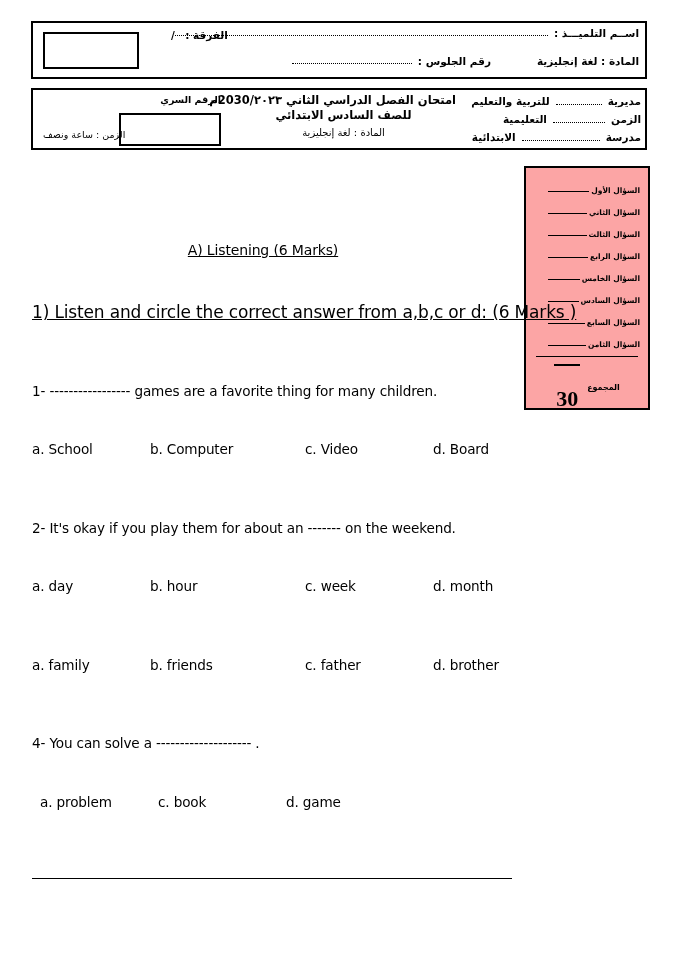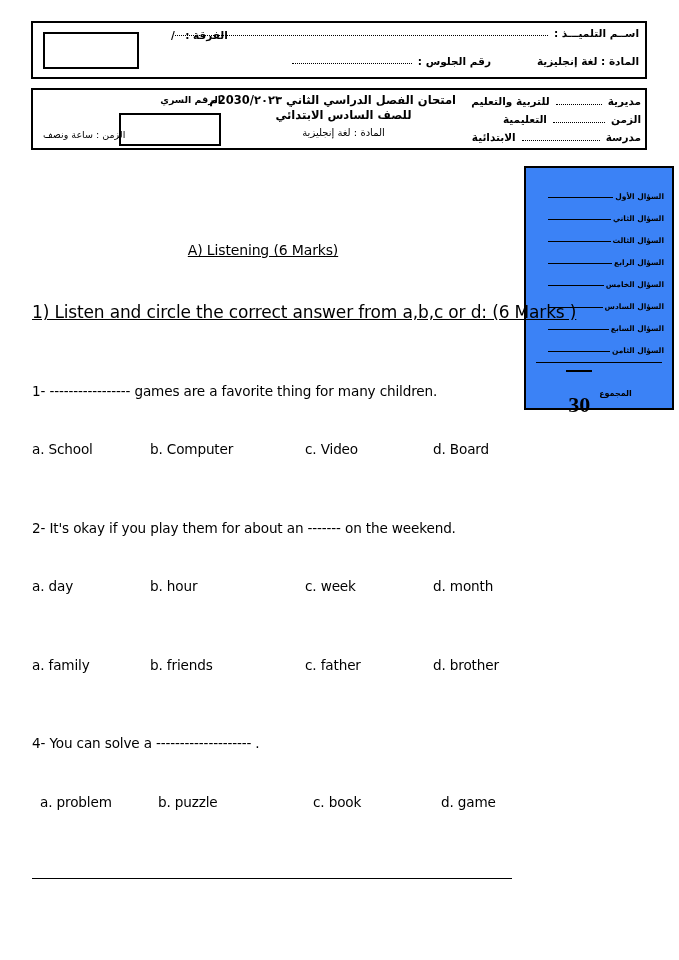--- a/index.html
+++ b/index.html
@@ -160,27 +160,27 @@
     font-size: 9.5px;
     direction: rtl;
     white-space: nowrap;
   }
 
   
   .marks-box {
     position: absolute;
     left: 524px;
     top: 166px;
-    width: 150px;
+    width: 126px;
     height: 244px;
     border: 2px solid #000;
     box-sizing: border-box;
-    background: #3b82f6;
-    direction: rtl;
-    padding: 12px 8px 0 8px;
+    background: #fca5a5;
+    direction: rtl;
+    padding: 6px 8px 0 8px;
   }
   .mark-row {
     display: flex;
     align-items: flex-end;
     direction: rtl;
     height: 22px;
     font-size: 7.5px;
     font-weight: bold;
   }
   .mark-row .q {
@@ -395,21 +395,20 @@
     <div class="opts">
       <span class="o1">a. family</span>
       <span class="o2">b. friends</span>
       <span class="o3">c. father</span>
       <span class="o4">d. brother</span>
     </div>
 
     <div class="q-line">4- You can solve a -------------------- .</div>
     <div class="opts">
       <span class="o1" style="padding-left:8px">a. problem</span>
-      <span class="o2">b. puzzle</span>
       <span class="o3">c. book</span>
       <span class="o4">d. game</span>
     </div>
 
     <div class="hr-line narrow"></div>
 
     
     
     
 

